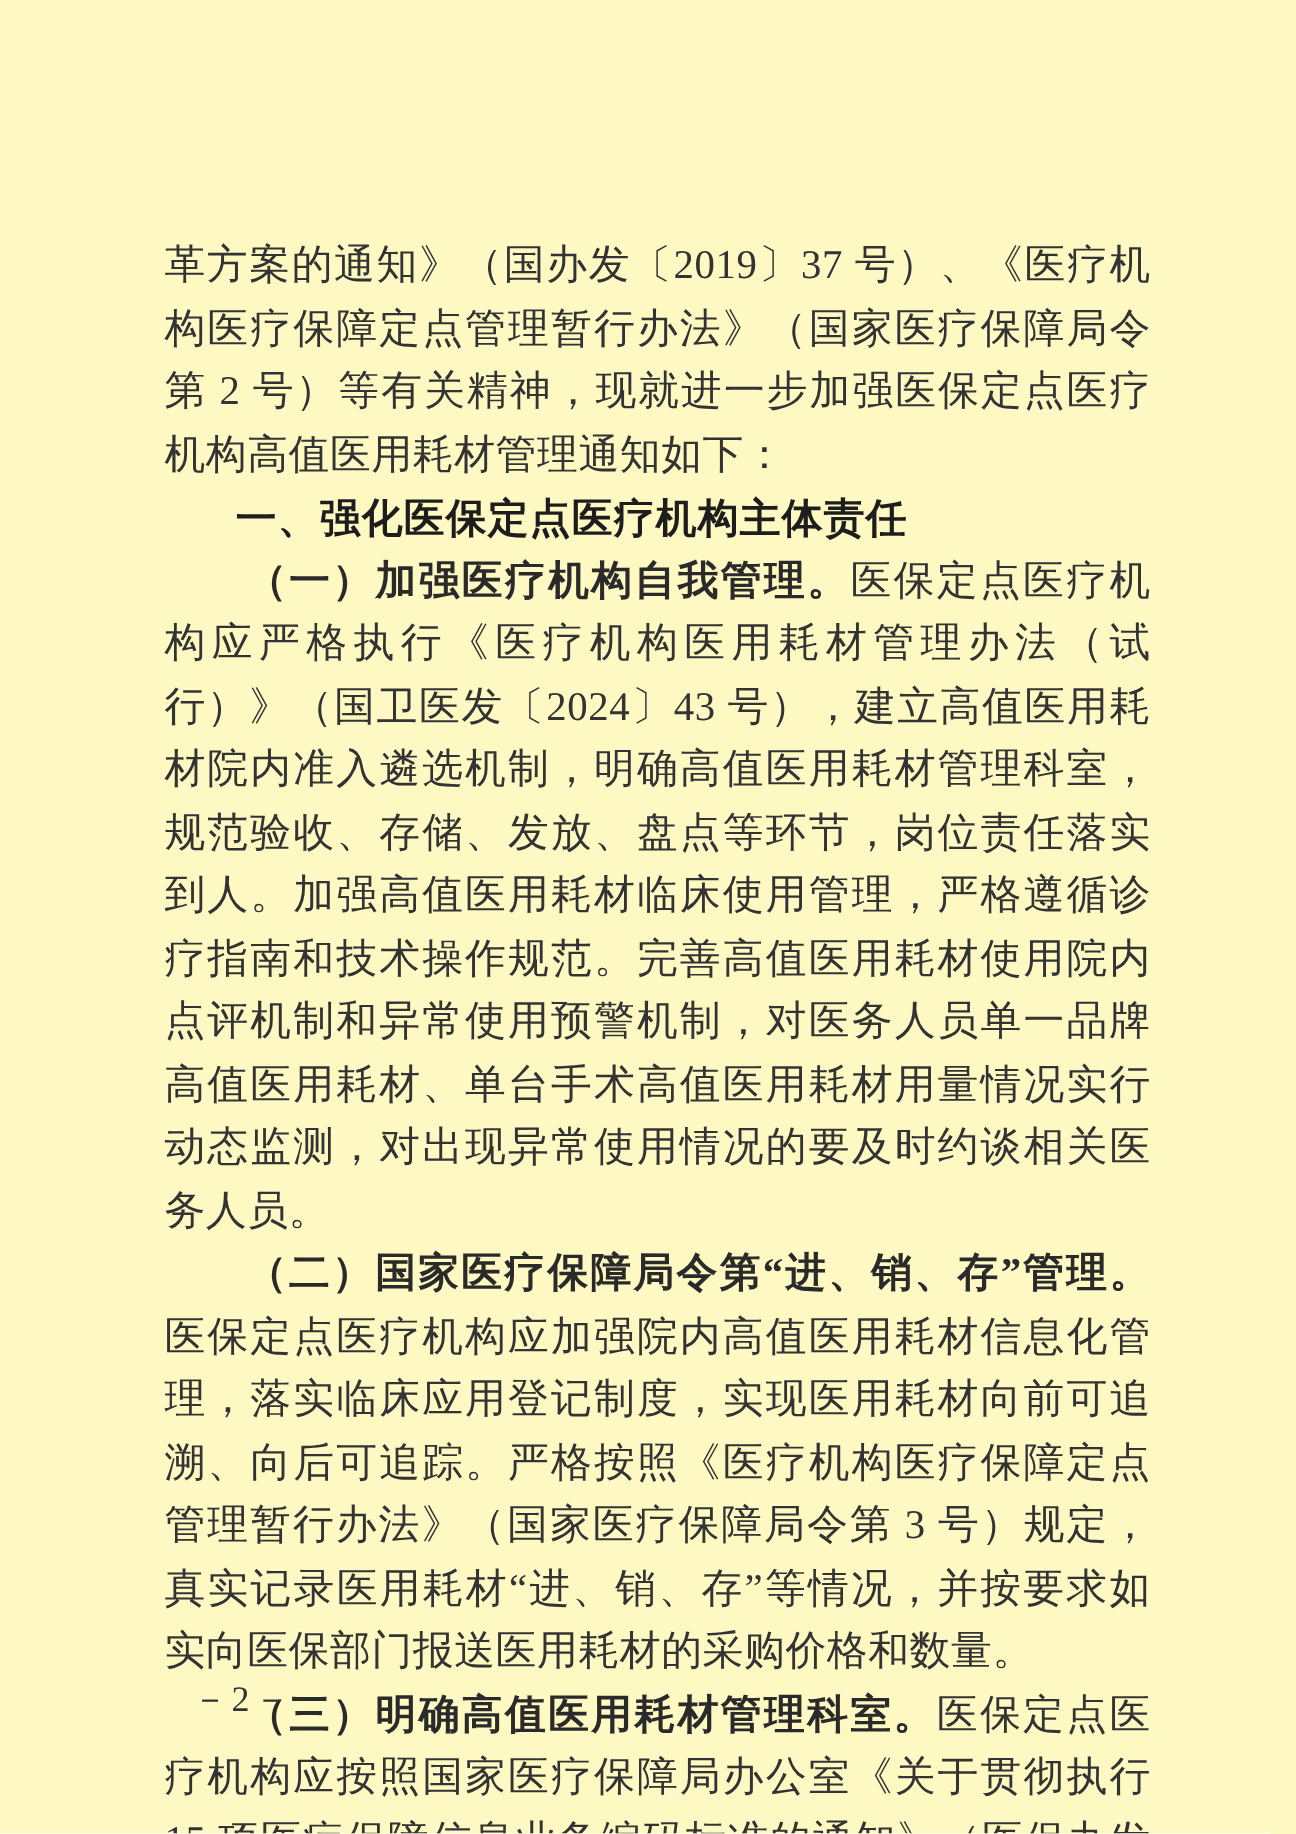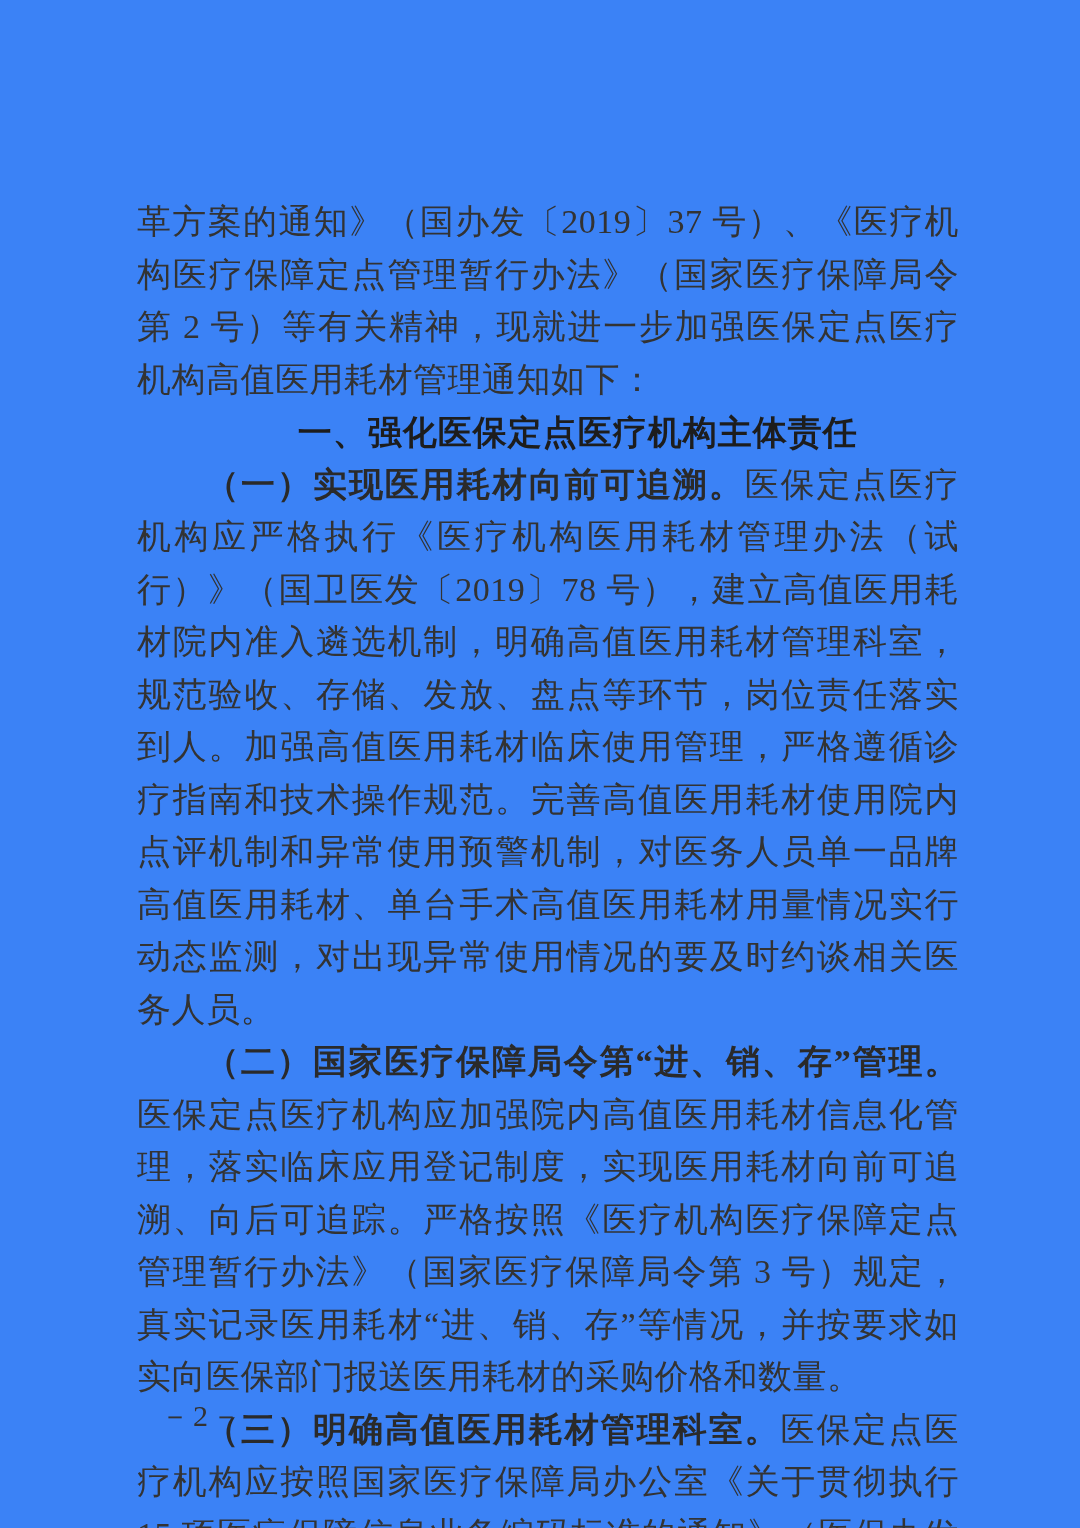--- a/index.html
+++ b/index.html
@@ -4,21 +4,21 @@
 <style>
   html, body {
     margin: 0;
     padding: 0;
     background: #ffffff;
   }
   .page {
     position: relative;
     width: 1080px;
     height: 1528px;
-    background: #3b82f6;
+    background: #fef9c3;
     overflow: hidden;
   }
   .content {
     position: absolute;
     left: 137px;
     top: 196px;
     width: 822px;
   }
   .content p,
   .content h2 {
@@ -32,21 +32,20 @@
     text-align: justify;
     text-justify: inter-ideograph;
     letter-spacing: 0.5px;
   }
   .section-heading {
     font-family: "Liberation Sans", "DejaVu Sans", sans-serif;
     font-weight: 700;
     color: #1d1d1d;
     text-indent: 1.75em;
     letter-spacing: 1px;
-    text-align: center;
   }
   .para-indent {
     text-indent: 2em;
   }
   .lead {
     font-weight: 700;
     color: #2a2a2a;
   }
   .page-number {
     position: absolute;
@@ -61,21 +60,21 @@
 </head>
 <body>
 
 <div class="page">
   <div class="content">
 
     <p class="body-text">革方案的通知》（国办发〔2019〕37 号）、《医疗机构医疗保障定点管理暂行办法》（国家医疗保障局令第 2 号）等有关精神，现就进一步加强医保定点医疗机构高值医用耗材管理通知如下：</p>
 
     <h2 class="section-heading">一、强化医保定点医疗机构主体责任</h2>
 
-    <p class="body-text para-indent"><span class="lead">（一）实现医用耗材向前可追溯。</span><span>医保定点医疗机构应严格执行《医疗机构医用耗材管理办法（试行）》（国卫医发〔2019〕78 号），建立高值医用耗材院内准入遴选机制，明确高值医用耗材管理科室，规范验收、存储、发放、盘点等环节，岗位责任落实到人。加强高值医用耗材临床使用管理，严格遵循诊疗指南和技术操作规范。完善高值医用耗材使用院内点评机制和异常使用预警机制，对医务人员单一品牌高值医用耗材、单台手术高值医用耗材用量情况实行动态监测，对出现异常使用情况的要及时约谈相关医务人员。</span></p>
+    <p class="body-text para-indent"><span class="lead">（一）加强医疗机构自我管理。</span><span>医保定点医疗机构应严格执行《医疗机构医用耗材管理办法（试行）》（国卫医发〔2024〕43 号），建立高值医用耗材院内准入遴选机制，明确高值医用耗材管理科室，规范验收、存储、发放、盘点等环节，岗位责任落实到人。加强高值医用耗材临床使用管理，严格遵循诊疗指南和技术操作规范。完善高值医用耗材使用院内点评机制和异常使用预警机制，对医务人员单一品牌高值医用耗材、单台手术高值医用耗材用量情况实行动态监测，对出现异常使用情况的要及时约谈相关医务人员。</span></p>
 
     <p class="body-text para-indent"><span class="lead">（二）国家医疗保障局令第“进、销、存”管理。</span><span>医保定点医疗机构应加强院内高值医用耗材信息化管理，落实临床应用登记制度，实现医用耗材向前可追溯、向后可追踪。严格按照《医疗机构医疗保障定点管理暂行办法》（国家医疗保障局令第 3 号）规定，真实记录医用耗材“进、销、存”等情况，并按要求如实向医保部门报送医用耗材的采购价格和数量。</span></p>
 
     <p class="body-text para-indent"><span class="lead">（三）明确高值医用耗材管理科室。</span><span>医保定点医疗机构应按照国家医疗保障局办公室《关于贯彻执行 15 项医疗保障信息业务编码标准的通知》（医保办发〔2020〕51 号）和《关于印发〈贯</span></p>
 
   </div>
 
   <div class="page-number">－2－</div>
 </div>
 

